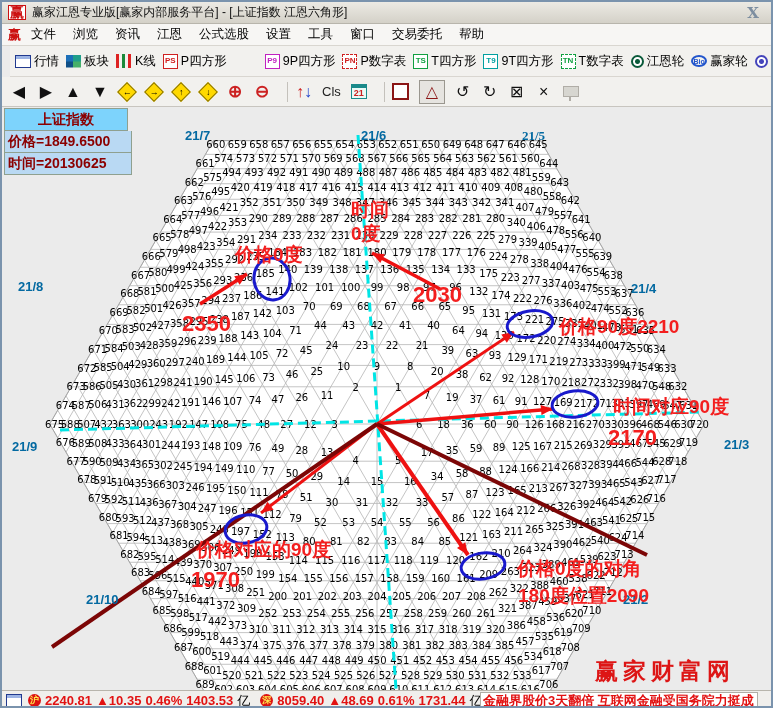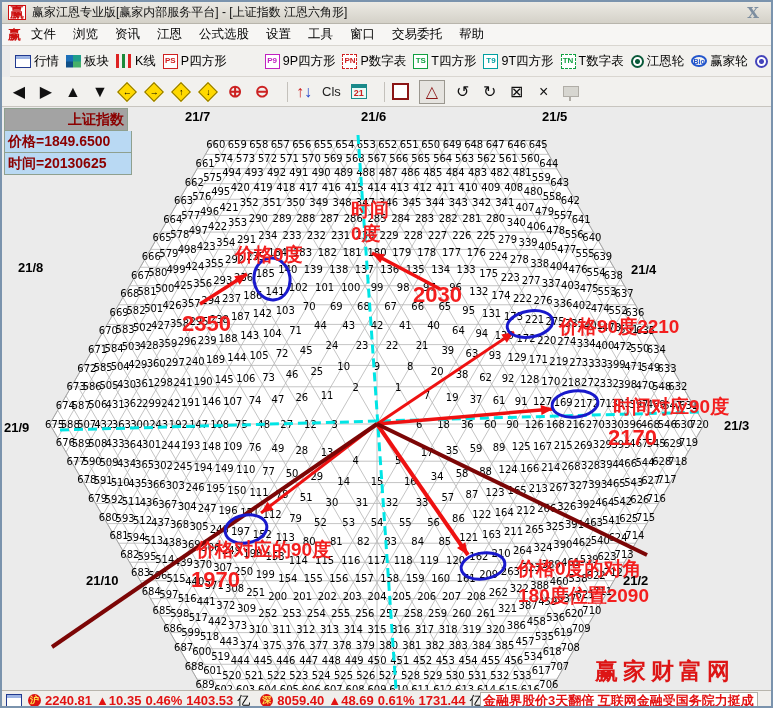--- a/index.html
+++ b/index.html
@@ -57,25 +57,25 @@
   .sqtool{width:13px;height:13px;border:2px solid #8b1515;background:#fff;}
   .tritool{color:#8b1515;font-size:16px;background:#e6e4e0;border:1px solid #9a978f;
     padding:0 3px;height:22px;display:flex;align-items:center;}
   .projector{width:14px;height:9px;background:#cfcdc7;border:1px solid #9a978f;position:relative;opacity:.75;}
   .projector:after{content:"";position:absolute;left:5px;top:9px;width:2px;height:5px;background:#9a978f;}
   
   #chart{position:absolute;left:0;top:105px;width:773px;height:583px;background:#ebebeb;overflow:hidden;}
   #chart svg{position:absolute;left:0;top:0;}
   .ann{position:absolute;color:#f31f1f;font-weight:bold;white-space:pre-line;line-height:1.25;
     font-family:"Liberation Sans",sans-serif;z-index:20;}
-  .mlabel{position:absolute;color:#000000;font-weight:bold;font-size:13px;z-index:15;}
+  .mlabel{position:absolute;color:#0369a1;font-weight:bold;font-size:13px;z-index:15;margin-top:19px;}
   #infopanel{position:absolute;left:2px;top:1px;width:128px;z-index:30;
     font-size:14px;font-weight:bold;}
   #infopanel .row{border:1px solid #8fa08f;border-top:none;padding:1px 3px;height:19px;line-height:19px;}
-  #infopanel .r1{border-top:1px solid #8fa08f;background:#a3a3a3;color:#8b0000;text-align:right;width:116px;}
+  #infopanel .r1{border-top:1px solid #8fa08f;background:#7dd3fc;color:#8b0000;text-align:center;width:116px;}
   #infopanel .r2,#infopanel .r3{background:#b9d9f3;color:#8b0000;}
   #infopanel .r4{background:#cfe3cb;color:#000;width:120px;}
   #watermark{position:absolute;left:593px;top:654px;z-index:60;color:#dd1515;font-weight:bold;
     font-size:23px;letter-spacing:5px;font-family:"DejaVu Serif",serif;pointer-events:none;}
   
   #statusbar{position:absolute;left:0;top:688px;width:100%;height:20px;background:#f0efec;
     border-top:1px solid #b8b5ac;display:flex;align-items:center;padding:0 4px;box-sizing:border-box;
     font-size:13px;white-space:nowrap;}
   .badge{width:13px;height:13px;border-radius:50%;background:#dd1111;color:#ffe84a;font-size:9px;
     font-weight:bold;display:inline-flex;align-items:center;justify-content:center;margin:0 4px;}
@@ -1040,24 +1040,24 @@
       <ellipse cx="244" cy="422" rx="21" ry="14" fill="none" stroke="#1919cc" stroke-width="3" transform="rotate(-10 244 422)"></ellipse>
       <ellipse cx="481" cy="459" rx="22" ry="13" fill="none" stroke="#1919cc" stroke-width="3" transform="rotate(-8 481 459)"></ellipse>
     </svg>
   <div id="infopanel">
     <div class="row r1">上证指数</div>
     <div class="row r2">价格=1849.6500</div>
     <div class="row r3">时间=20130625</div>
   </div>
 <div class="mlabel" style="left: 183px; top: 2px;">21/7</div>
     <div class="mlabel" style="left: 359px; top: 2px;">21/6</div>
-    <div class="mlabel" style="left: 540px; top: 2px;">21/5</div>
+    <div class="mlabel" style="left: 520px; top: 2px; font-family: Liberation Serif, serif;">21/5</div>
     <div class="mlabel" style="left: 16px; top: 153px;">21/8</div>
     <div class="mlabel" style="left: 629px; top: 155px;">21/4</div>
-    <div class="mlabel" style="left: 2px; top: 313px;">21/9</div>
+    <div class="mlabel" style="left: 10px; top: 313px;">21/9</div>
     <div class="mlabel" style="left: 722px; top: 311px;">21/3</div>
     <div class="mlabel" style="left: 84px; top: 466px;">21/10</div>
     <div class="mlabel" style="left: 621px; top: 466px;">21/2</div>
     <div class="ann" style="left: 233px; top: 136px; font-size: 19px;">价格0度</div>
     <div class="ann" style="left: 180px; top: 203px; font-size: 22px;">2350</div>
     <div class="ann" style="left: 349px; top: 91px; font-size: 19px;">时间
 0度</div>
     <div class="ann" style="left: 411px; top: 158px; font-size: 22px; margin-top: 16px;">2030</div>
     <div class="ann" style="left: 557px; top: 208px; font-size: 19px;">价格90度2210</div>
     <div class="ann" style="left: 611px; top: 288px; font-size: 19px;">时间对应90度</div>

